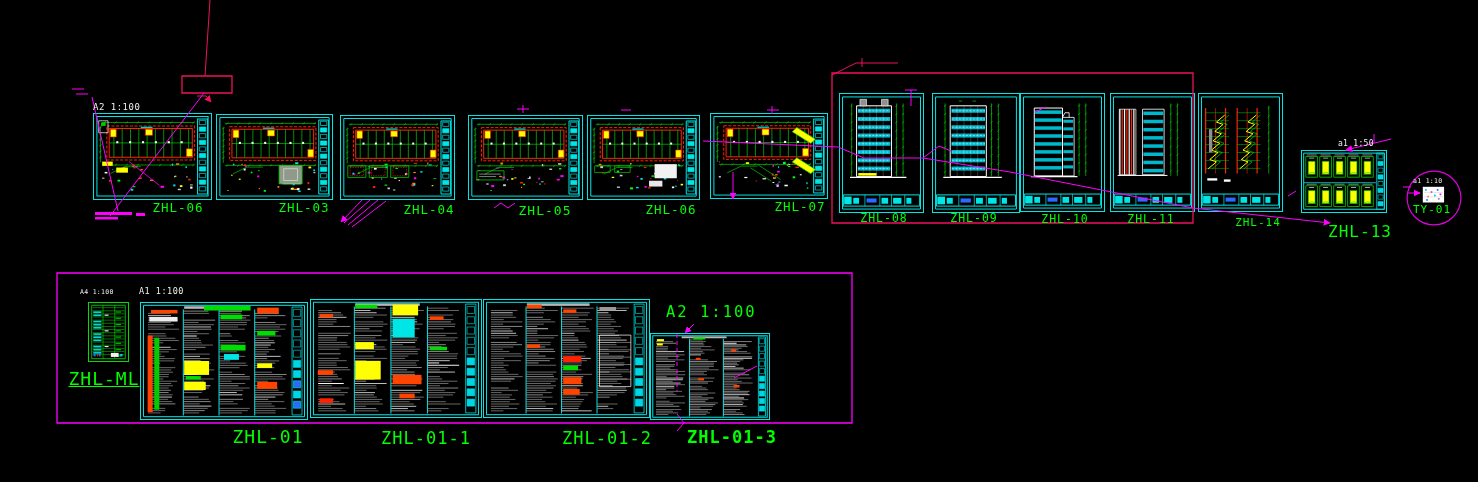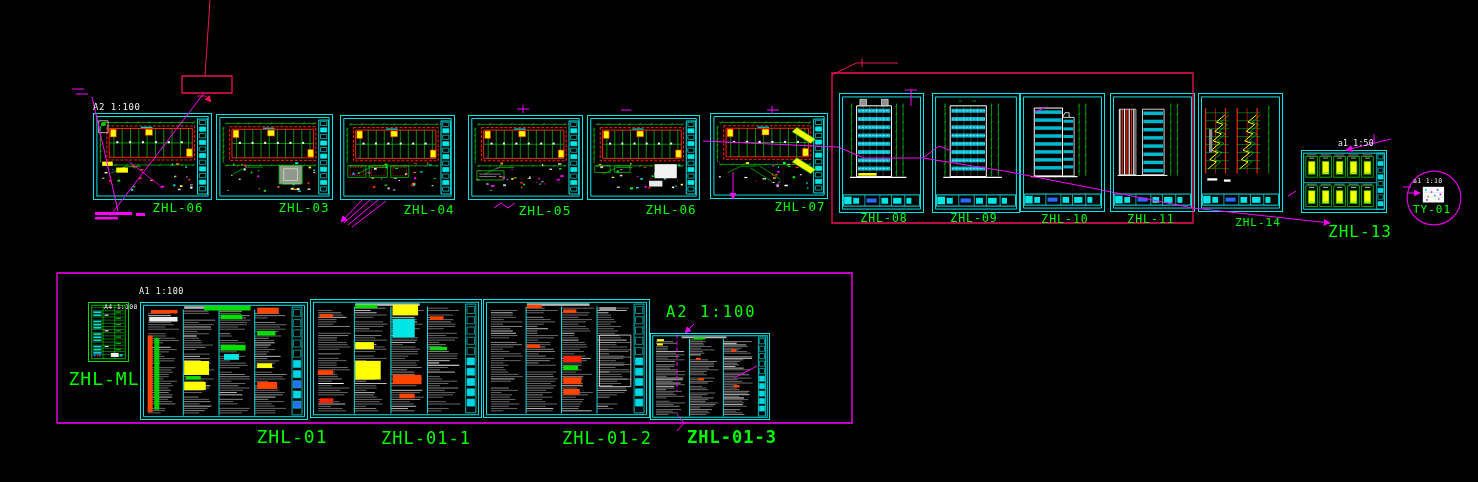--- a/index.html
+++ b/index.html
@@ -1883,25 +1883,25 @@
       <div class="sheet-label" style="left: 545px; top: 204px; font-size: 13px;">ZHL-05</div>
       <div class="sheet-label" style="left: 671px; top: 204px; font-size: 12.5px;">ZHL-06</div>
       <div class="sheet-label" style="left: 800px; top: 201px; font-size: 12.5px;">ZHL-07</div>
       <div class="sheet-label" style="left: 884px; top: 213px; font-size: 11.5px;">ZHL-08</div>
       <div class="sheet-label" style="left: 974px; top: 213px; font-size: 11.5px;">ZHL-09</div>
       <div class="sheet-label" style="left: 1065px; top: 214px; font-size: 11.5px;">ZHL-10</div>
       <div class="sheet-label" style="left: 1151px; top: 214px; font-size: 11.5px;">ZHL-11</div>
       <div class="sheet-label" style="left: 1258px; top: 217px; font-size: 11px;">ZHL-14</div>
       <div class="sheet-label" style="left: 1360px; top: 224px; font-size: 16px;">ZHL-13</div>
       <div class="sheet-label" style="left: 1432px; top: 204px; font-size: 11px;">TY-01</div>
-      <div class="sheet-label" style="left: 104px; top: 370px; font-size: 18px;">ZHL-ML</div>
-      <div class="sheet-label" style="left: 292px; top: 428px; font-size: 18px;">ZHL-01</div>
+      <div class="sheet-label" style="left: 104px; top: 370px; font-size: 18px; text-decoration: underline;">ZHL-ML</div>
+      <div class="sheet-label" style="left: 268px; top: 428px; font-size: 18px;">ZHL-01</div>
       <div class="sheet-label" style="left: 426px; top: 430px; font-size: 17px;">ZHL-01-1</div>
       <div class="sheet-label" style="left: 607px; top: 430px; font-size: 17px;">ZHL-01-2</div>
       <div class="sheet-label" style="left: 732px; top: 429px; font-size: 17px; font-weight: bold;">ZHL-01-3</div>
       <div class="scale-label" style="left: 93px; top: 103px; font-size: 9px; color: rgb(240, 240, 240); letter-spacing: 0.5px;">A2 1:100</div>
-      <div class="scale-label" style="left: 80px; top: 304px; font-size: 6.5px; color: rgb(240, 240, 240); letter-spacing: 0.3px; margin-left: 24px;">A4 1:100</div>
+      <div class="scale-label" style="left: 80px; top: 289px; font-size: 6.5px; color: rgb(240, 240, 240); letter-spacing: 0.3px;">A4 1:100</div>
       <div class="scale-label" style="left: 139px; top: 287px; font-size: 8.5px; color: rgb(240, 240, 240); letter-spacing: 0.5px;">A1 1:100</div>
       <div class="scale-label" style="left: 666px; top: 305px; font-size: 15.5px; color: rgb(0, 255, 0); letter-spacing: 2px;">A2  1:100</div>
       <div class="scale-label" style="left: 1304px; top: 140px; font-size: 8px; color: rgb(240, 240, 240); letter-spacing: 0.3px; margin-left: 34px;">a1 1:50</div>
       <div class="scale-label" style="left: 1413px; top: 178px; font-size: 6.5px; color: rgb(240, 240, 240); letter-spacing: 0.3px;">a1 1:10</div>
     </div>
 </div>
 
 </body></html>

